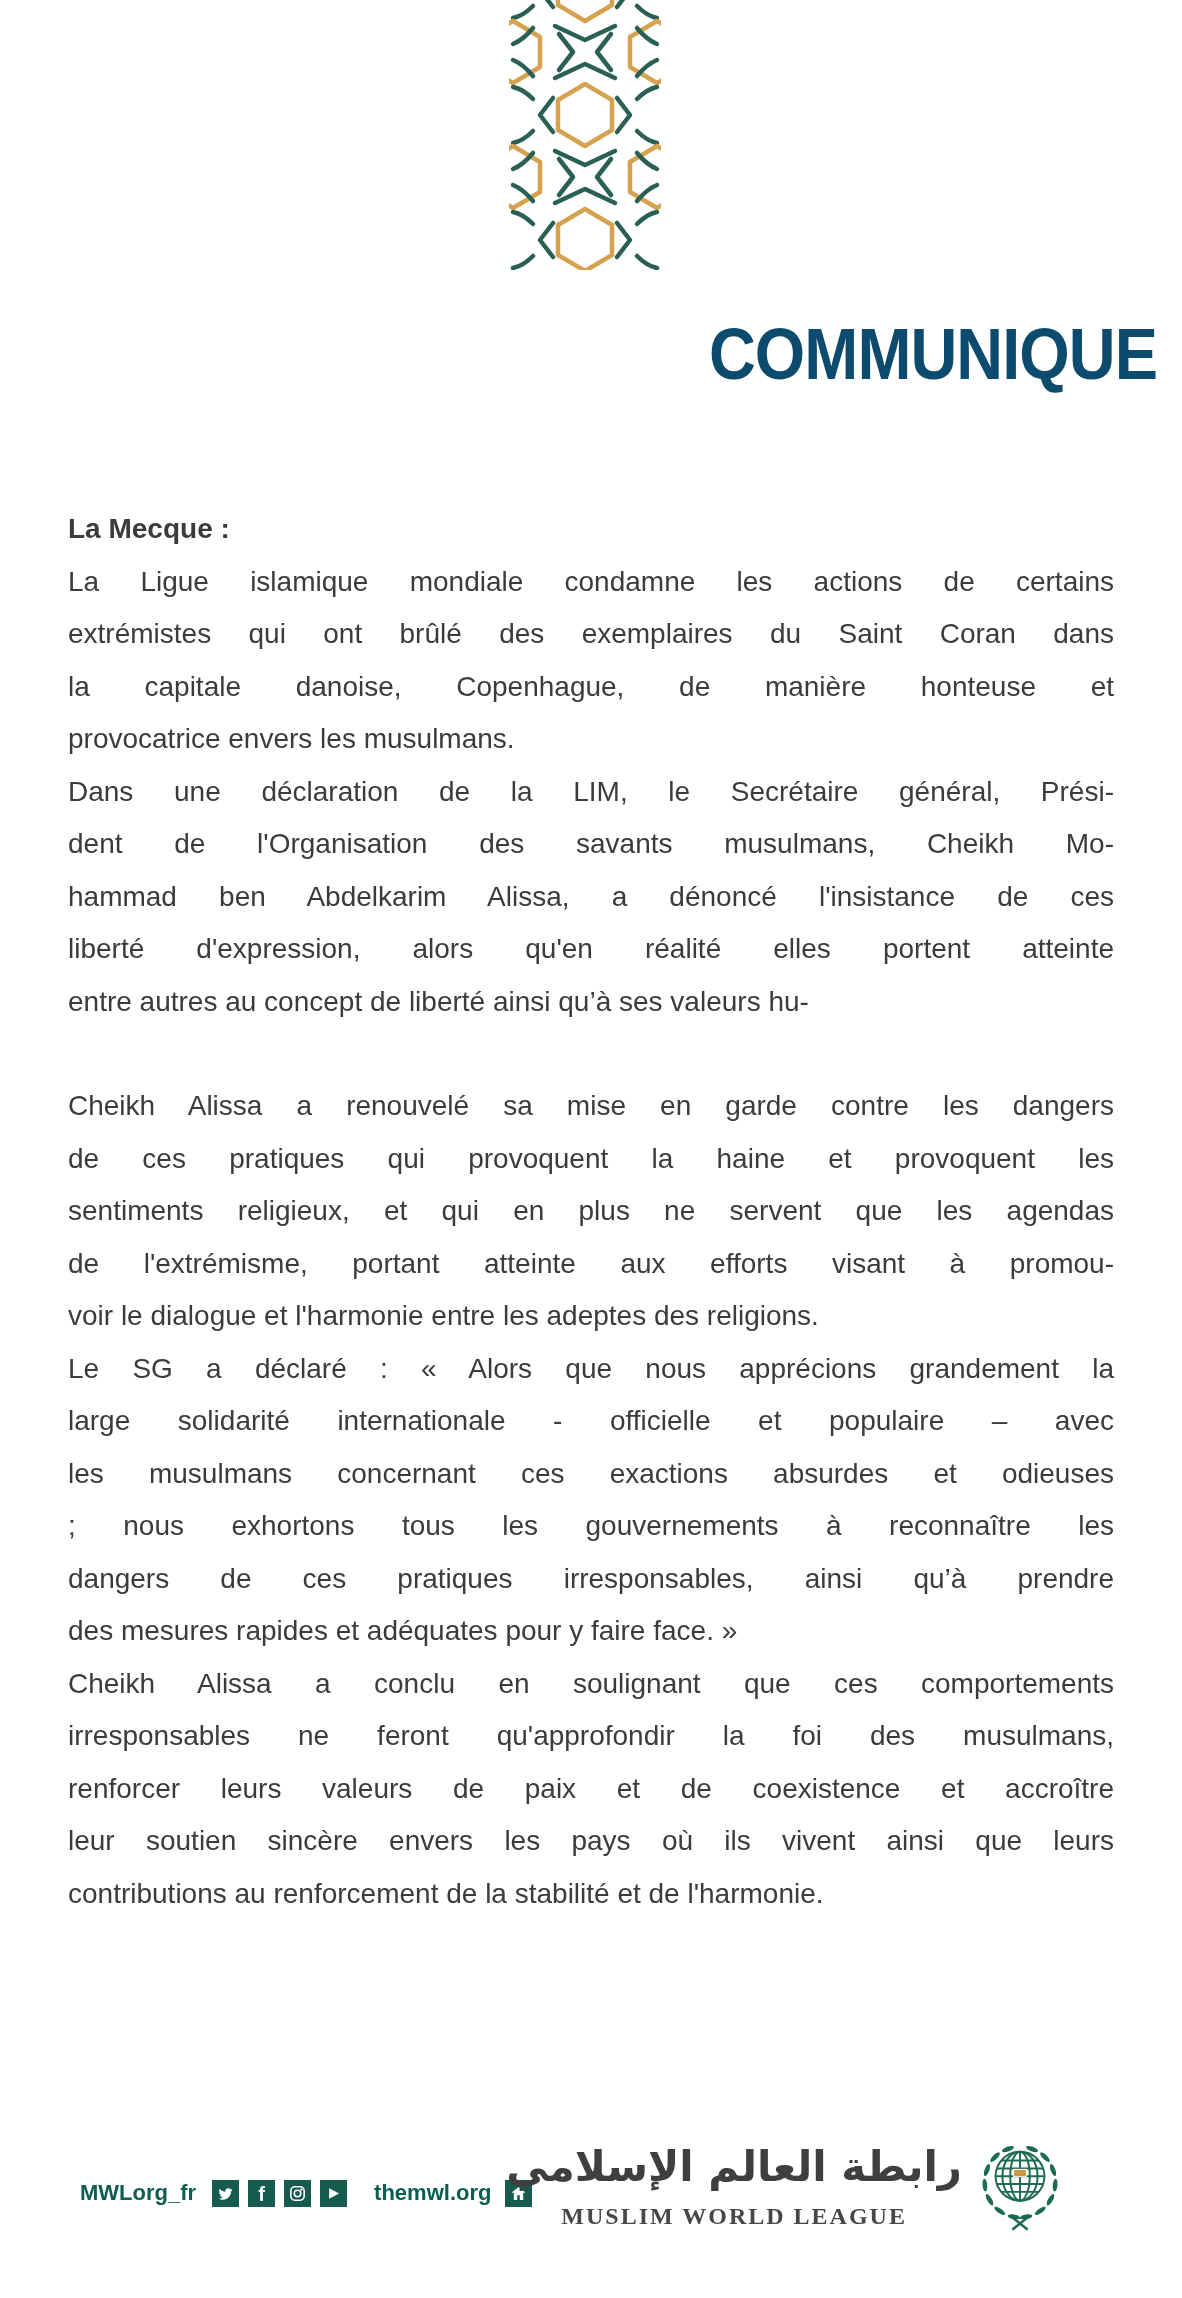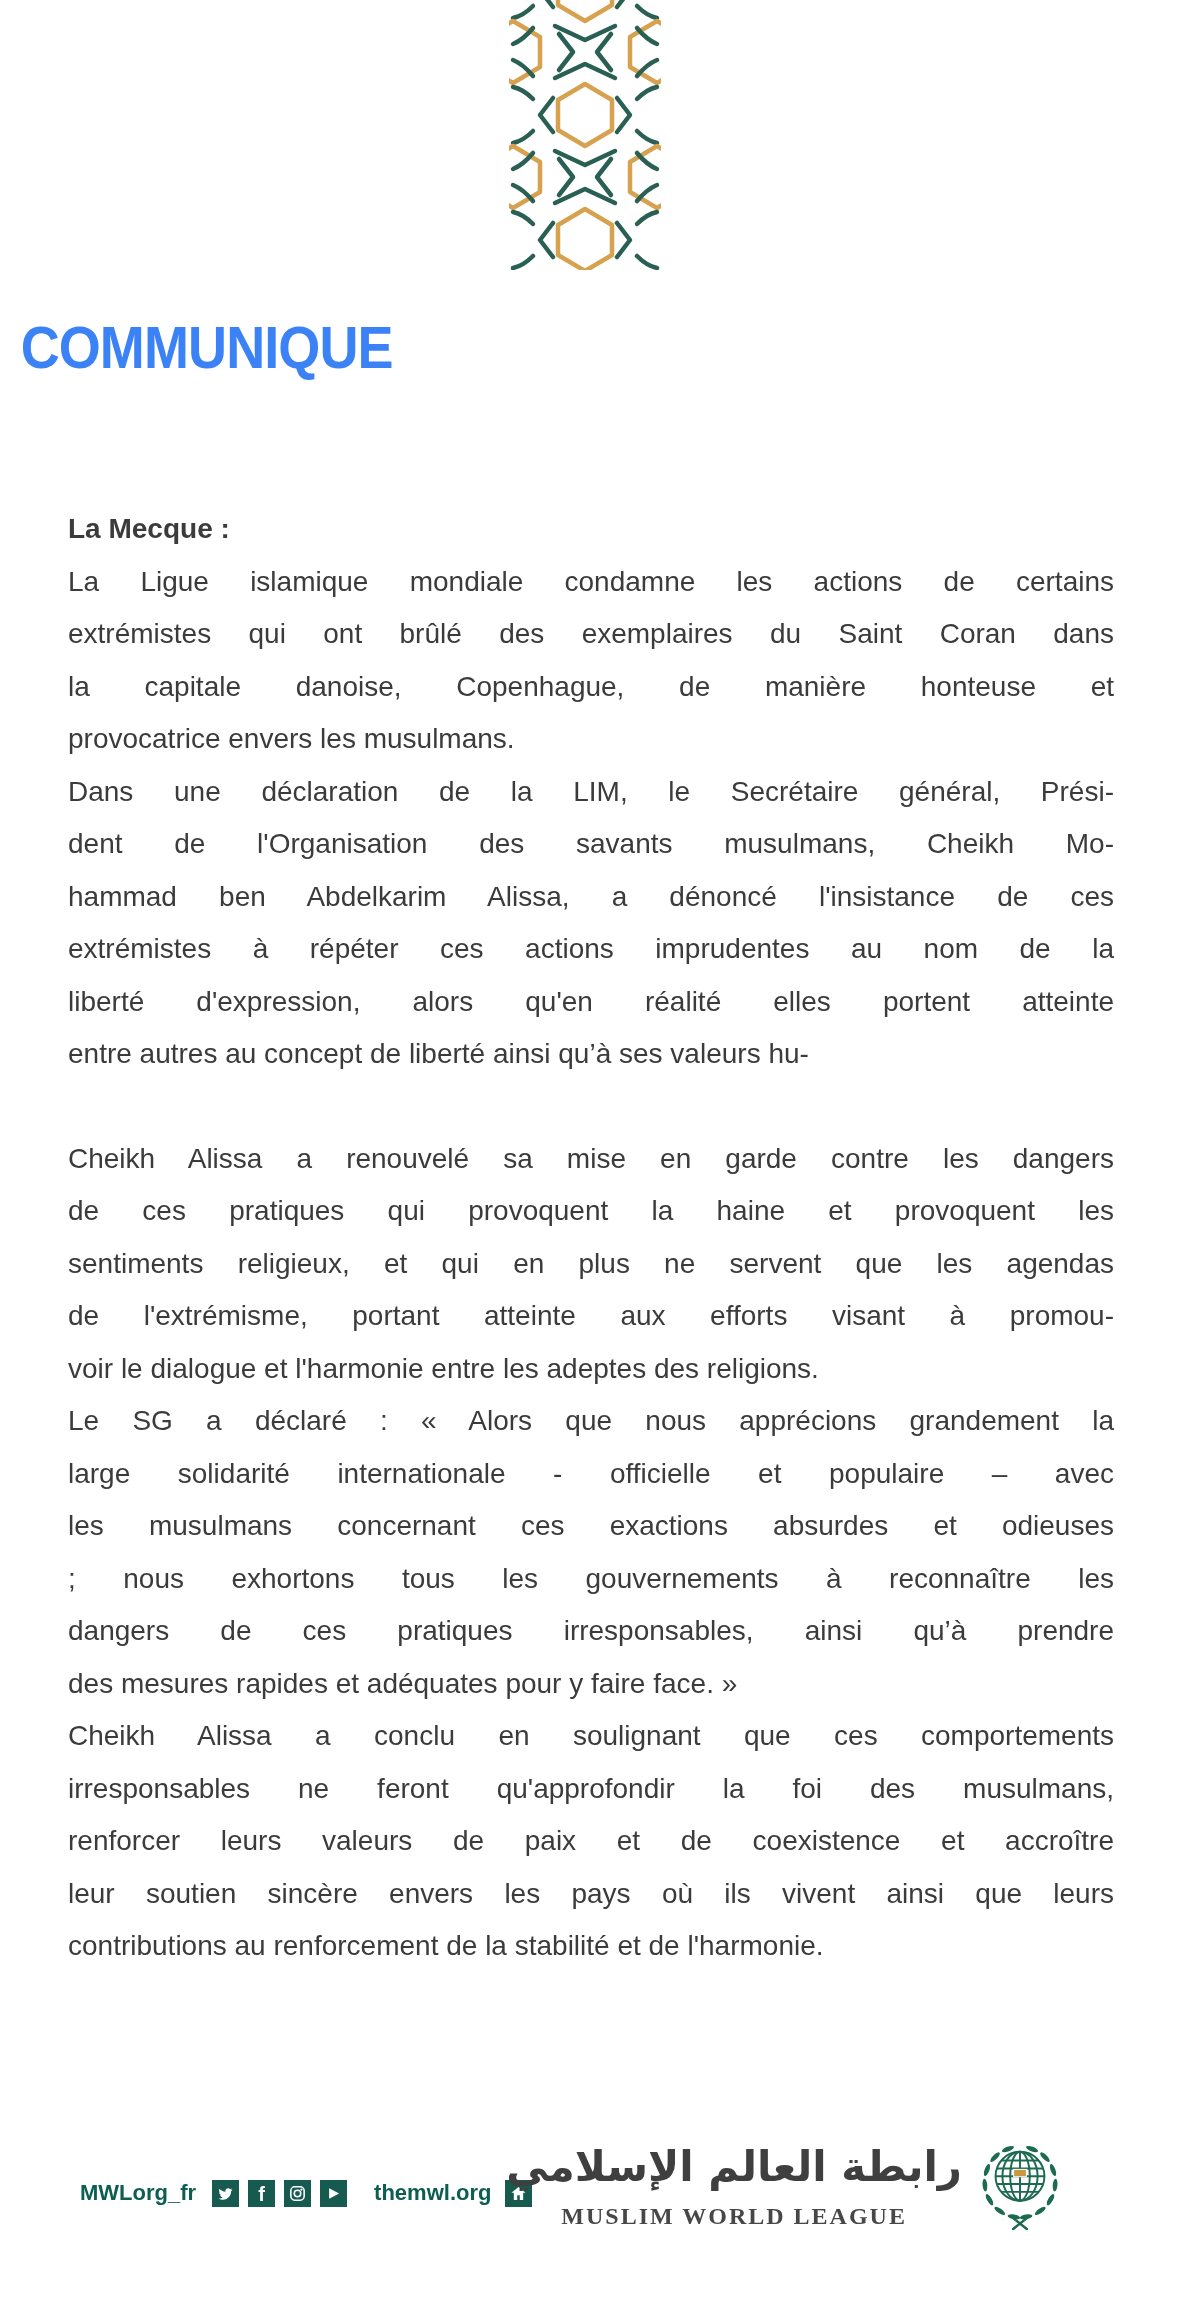--- a/index.html
+++ b/index.html
@@ -9,22 +9,22 @@
   }
   .page{position:absolute;inset:0;}
 
   
   .pattern{position:absolute;left:509px;top:0;}
   .pattern path{fill:none;stroke-width:4.5;stroke-linecap:round;stroke-linejoin:round;}
   .pat-g{stroke:#D6A24F;}
   .pat-t{stroke:#2A5F53;}
 
   
-  .title{position:absolute;top:318px;left:0;width:100%;text-align:left;margin:0;
-    color:#3b82f6;font-size:60px;font-weight:700;line-height:1;}
+  .title{position:absolute;top:318px;left:0;width:100%;text-align:right;margin:0;
+    color:#0c4a6e;font-size:72px;font-weight:700;line-height:1;}
   .title span{display:inline-block;transform:scaleX(0.90);transform-origin:center;letter-spacing:-1px;}
 
   
   .body-text{position:absolute;left:68px;top:503px;width:1046px;
     font-size:28px;line-height:52.5px;color:#3B3B3B;}
   .loc{font-weight:700;}
   .para .line{text-align:justify;text-align-last:justify;}
   .para .line:last-child{text-align-last:left;}
   .para.gap{margin-top:52px;}
 
@@ -91,21 +91,20 @@
     <div class="para">
         <div class="line">La Ligue islamique mondiale condamne les actions de certains</div>
         <div class="line">extrémistes qui ont brûlé des exemplaires du Saint Coran dans</div>
         <div class="line">la capitale danoise, Copenhague, de manière honteuse et</div>
         <div class="line">provocatrice envers les musulmans.</div>
       </div>
     <div class="para">
         <div class="line">Dans une déclaration de la LIM, le Secrétaire général, Prési-</div>
         <div class="line">dent de l'Organisation des savants musulmans, Cheikh Mo-</div>
         <div class="line">hammad ben Abdelkarim Alissa, a dénoncé l'insistance de ces</div>
-        <div class="line">extrémistes à répéter ces actions imprudentes au nom de la</div>
         <div class="line">liberté d'expression, alors qu'en réalité elles portent atteinte</div>
         <div class="line">entre autres au concept de liberté ainsi qu’à ses valeurs hu-</div>
       </div>
     <div class="para gap">
         <div class="line">Cheikh Alissa a renouvelé sa mise en garde contre les dangers</div>
         <div class="line">de ces pratiques qui provoquent la haine et provoquent les</div>
         <div class="line">sentiments religieux, et qui en plus ne servent que les agendas</div>
         <div class="line">de l'extrémisme, portant atteinte aux efforts visant à promou-</div>
         <div class="line">voir le dialogue et l'harmonie entre les adeptes des religions.</div>
       </div>

